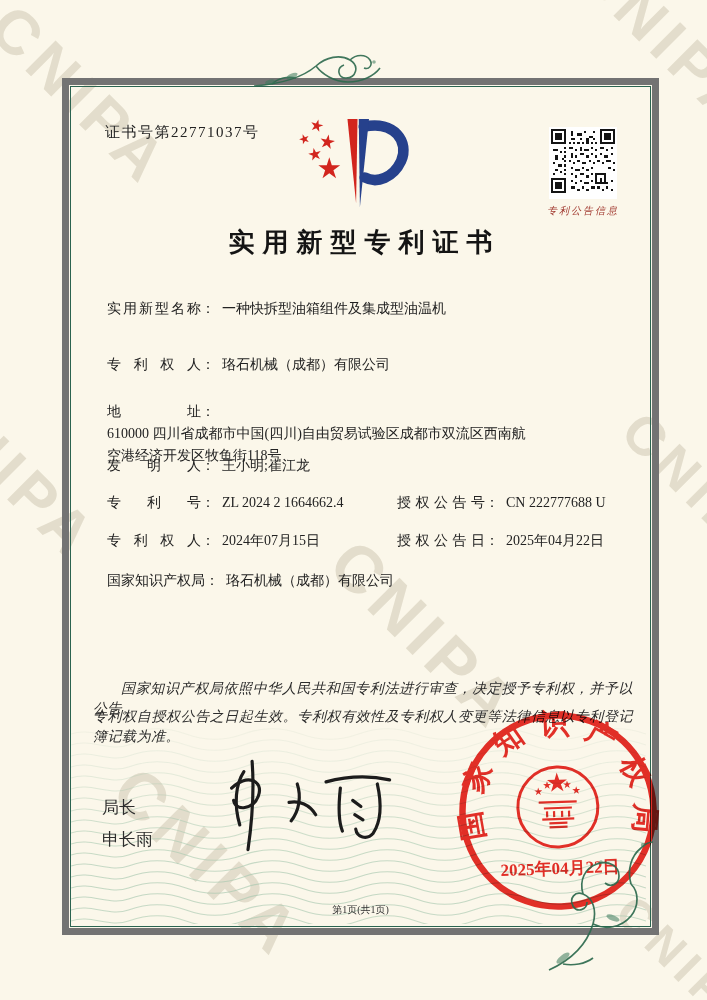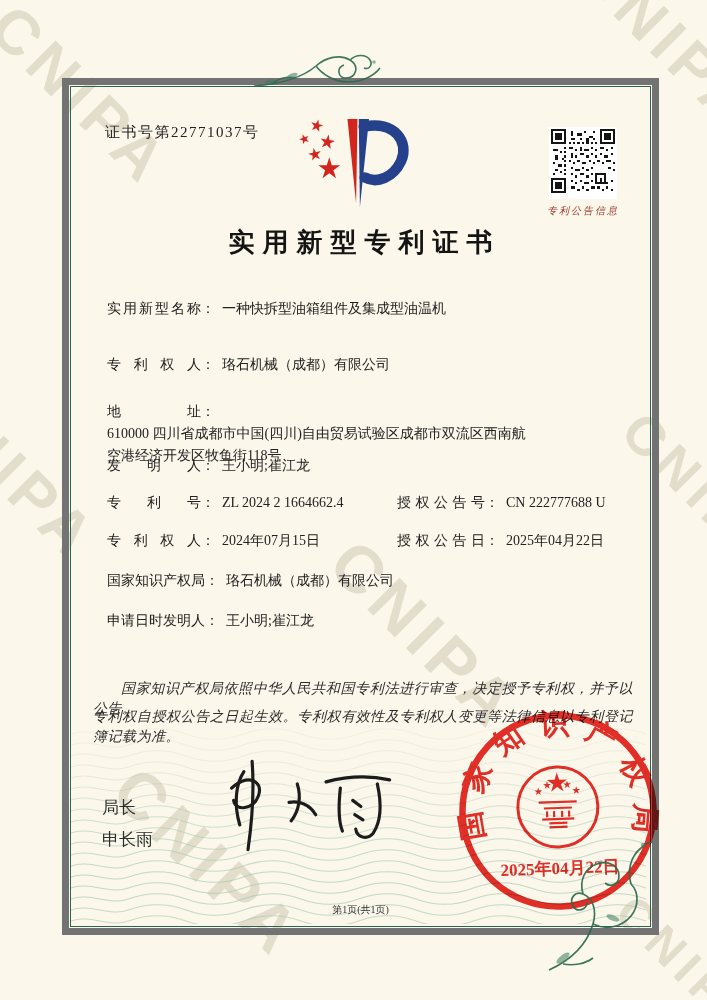--- a/index.html
+++ b/index.html
@@ -247,23 +247,20 @@
       <span class="lbl">专利权人</span><span class="colon">：</span><span class="val">2024年07月15日</span>
       <span class="group-right">
         <span class="lbl r">授权公告日</span><span class="colon">：</span><span class="val">2025年04月22日</span>
       </span>
     </div>
 
     <div class="row" style="top:485px">
       <span class="lbl">国家知识产权局</span><span class="colon">：</span><span class="val">珞石机械（成都）有限公司</span>
     </div>
 
-    <div class="row" style="top:525px">
-      <span class="lbl">申请日时发明人</span><span class="colon">：</span><span class="val">王小明;崔江龙</span>
-    </div>
 
     <p class="decl l1">国家知识产权局依照中华人民共和国专利法进行审查，决定授予专利权，并予以公告。</p>
     <p class="decl l2">专利权自授权公告之日起生效。专利权有效性及专利权人变更等法律信息以专利登记簿记载为准。</p>
 
     <div class="signer">
       <div>局长</div>
       <div>申长雨</div>
     </div>
 
     <svg class="sig-svg" viewBox="0 0 190 95">

